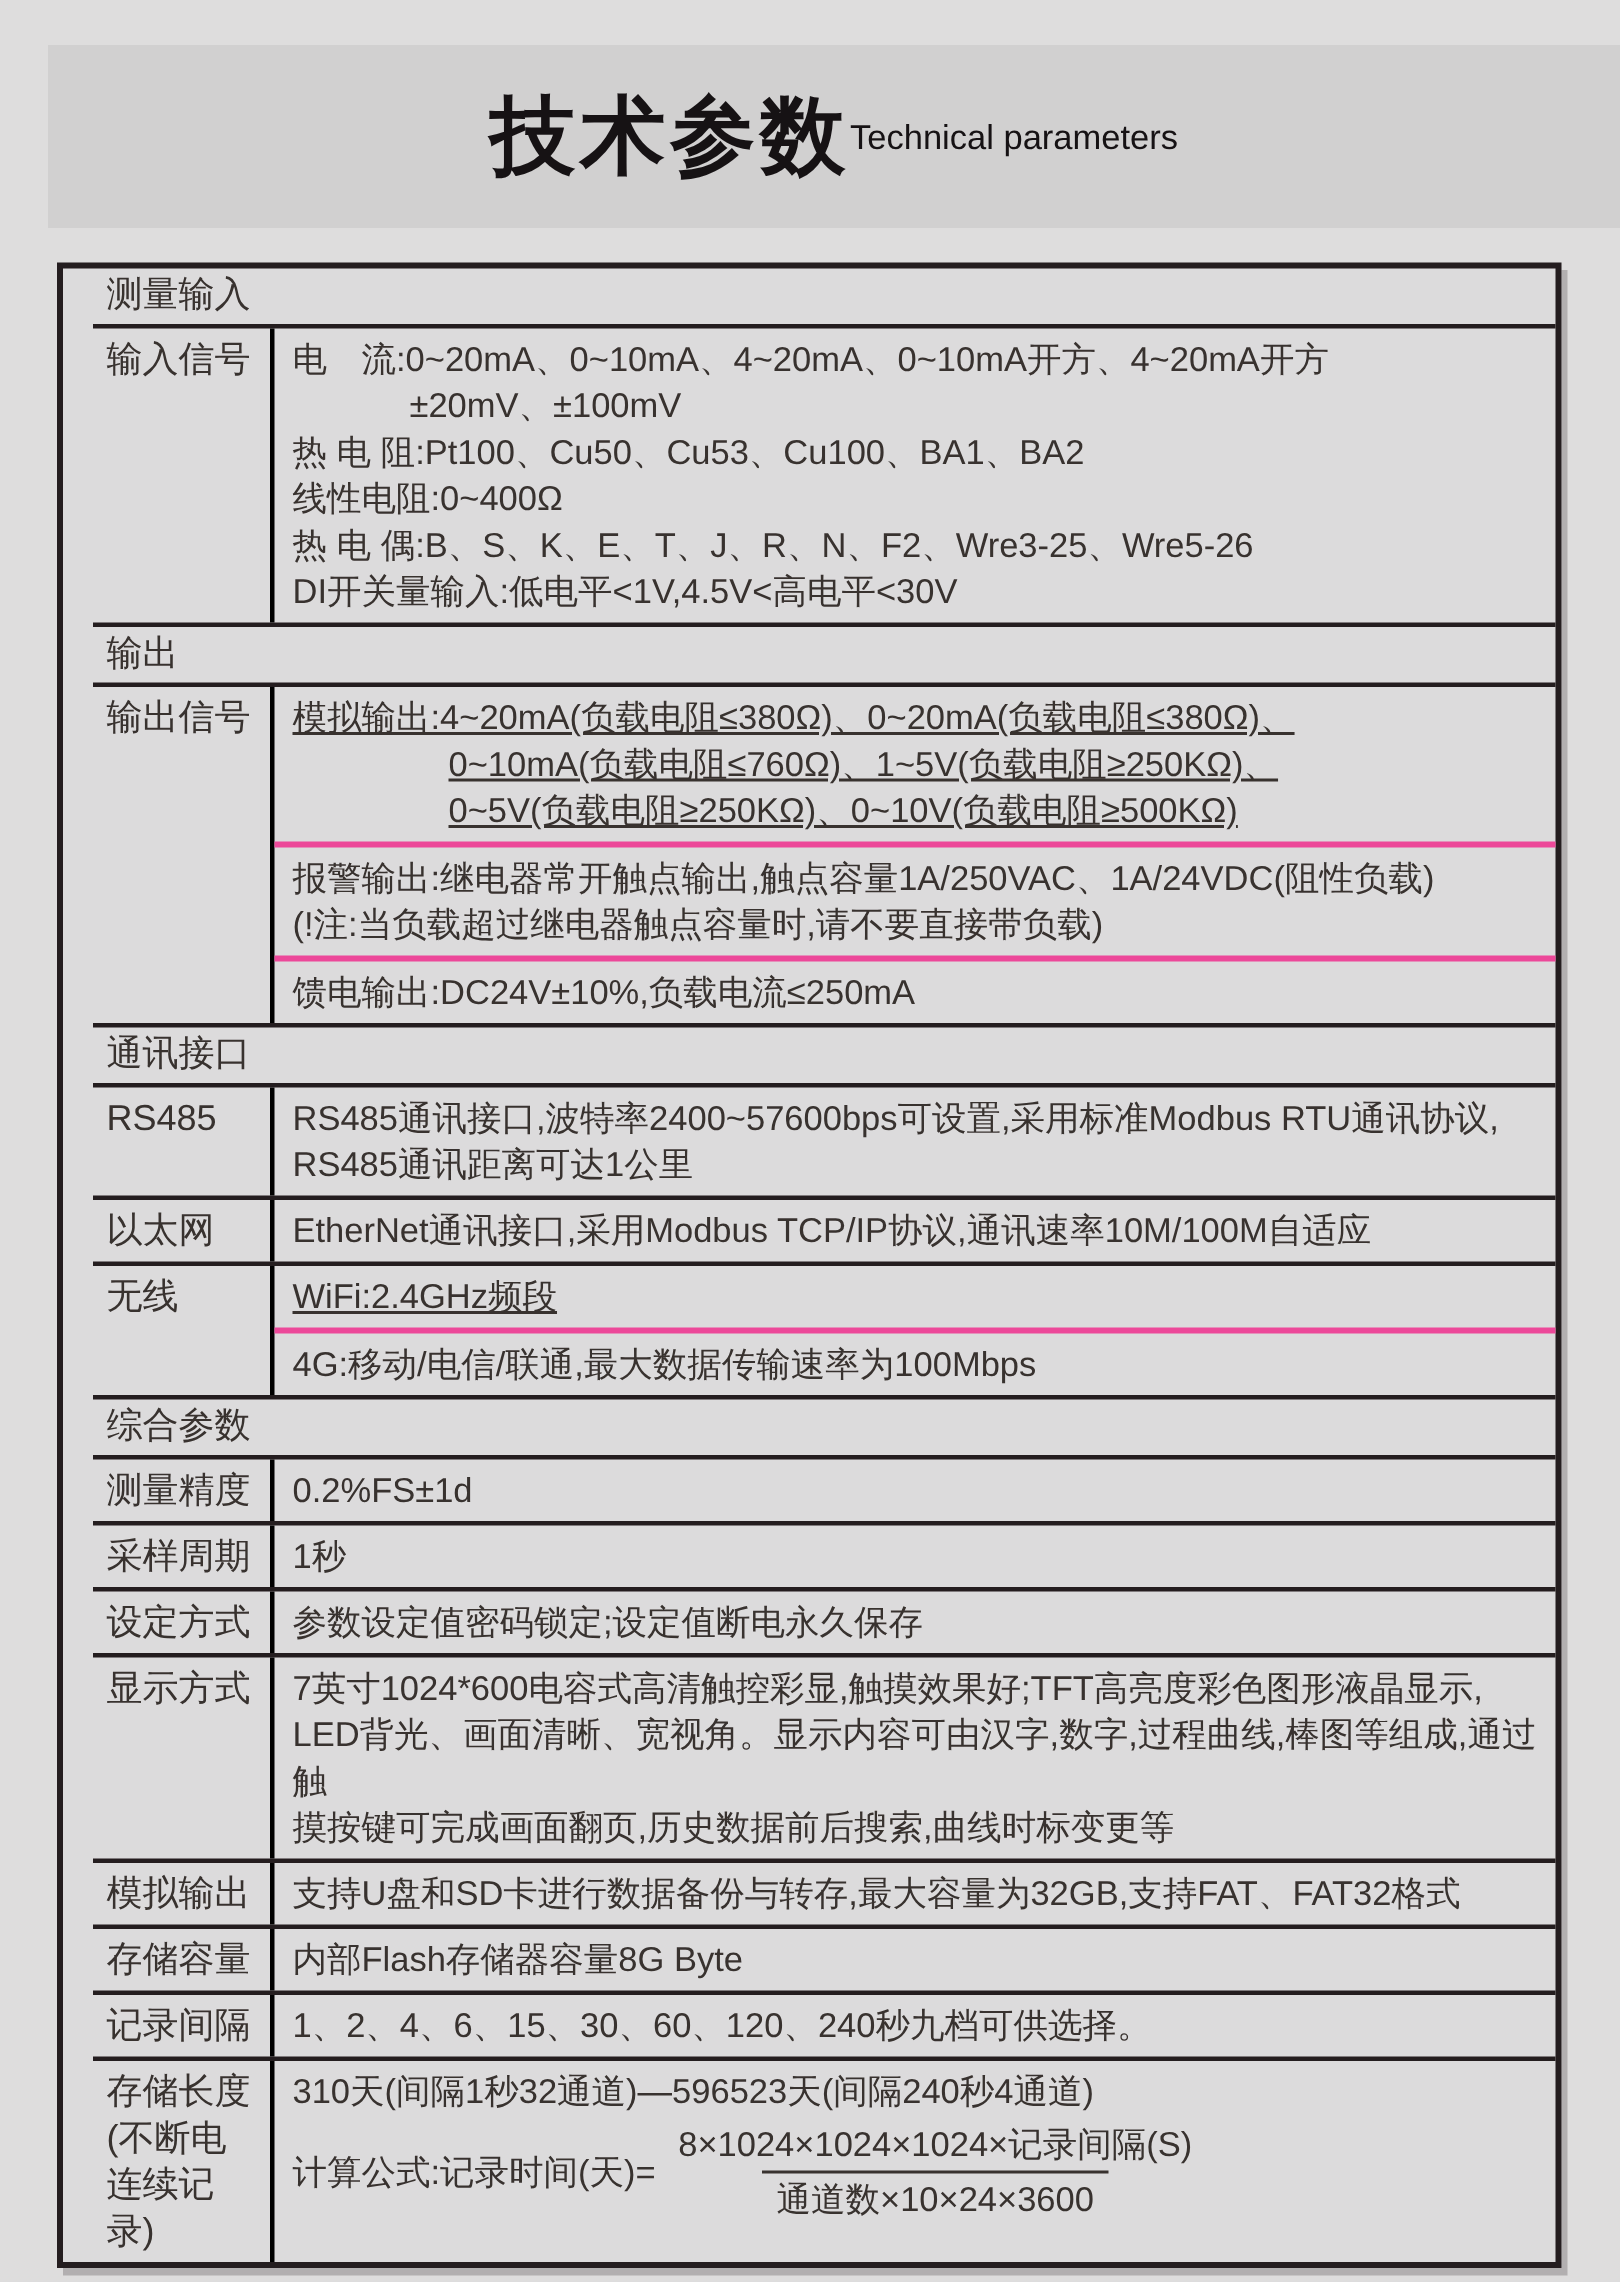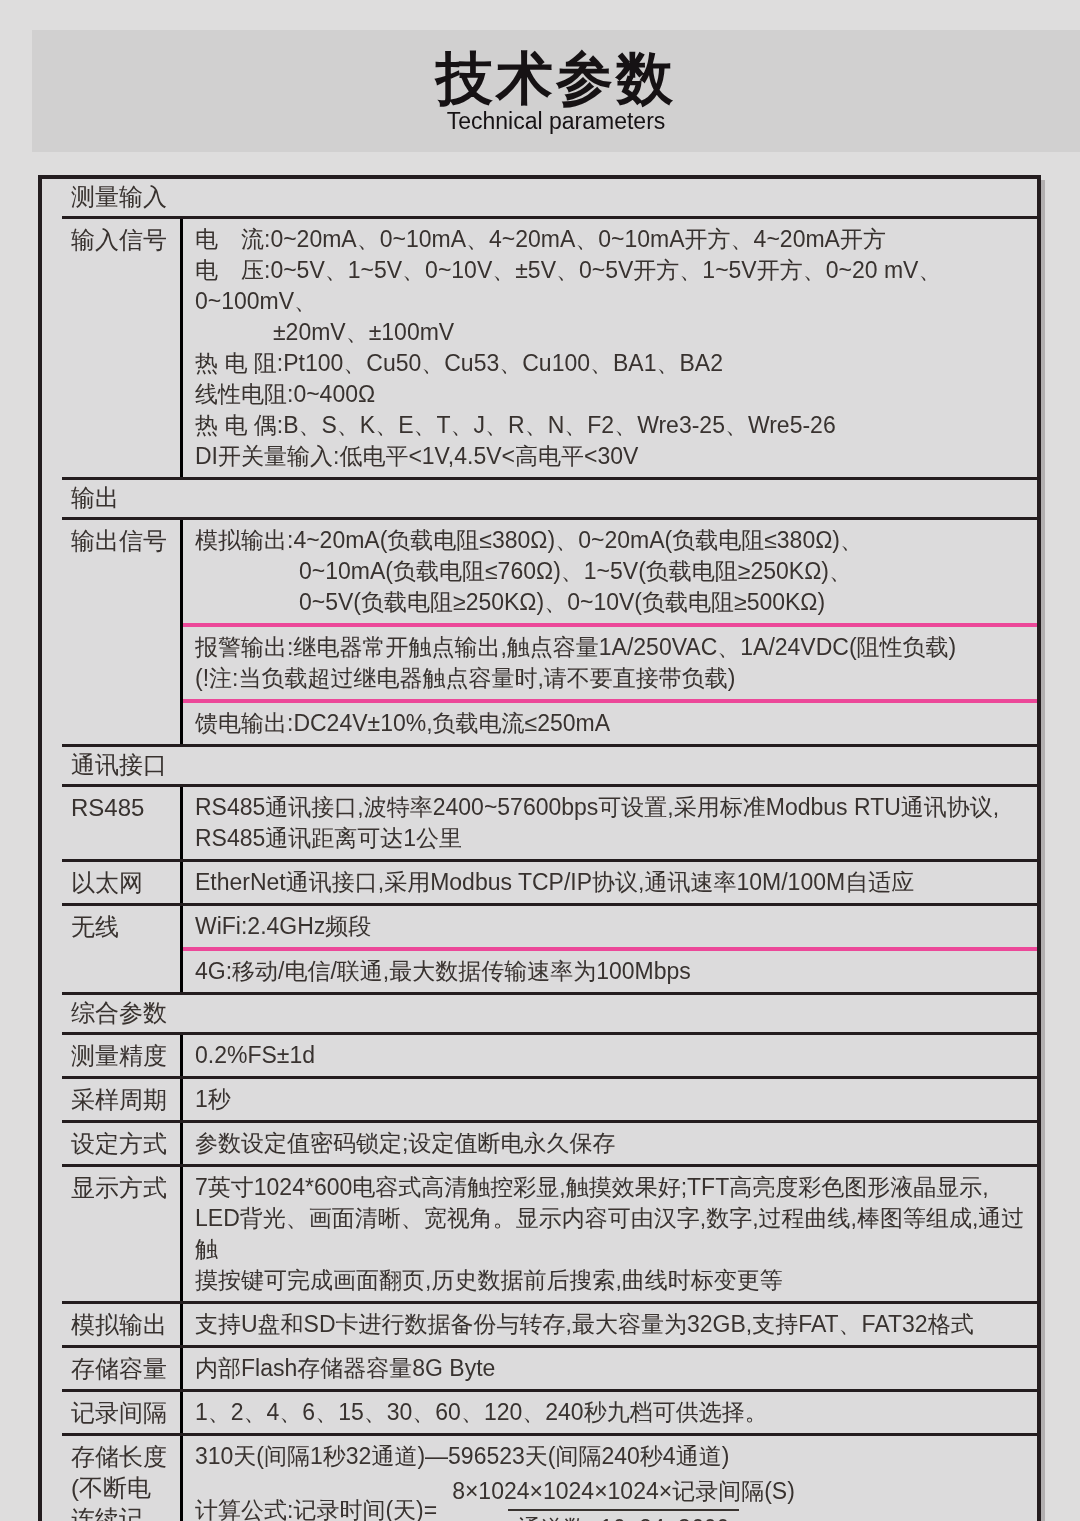--- a/index.html
+++ b/index.html
@@ -12,21 +12,21 @@
     color: #38322f;
   }
   .page { width: 1080px; min-height: 1521px; overflow: hidden; }
 
   
   .title-band {
     margin-top: 30px;
     height: 122px;
     background: #d1d0d0;
     display: flex;
-    flex-direction: column;
+    flex-direction: row;
     align-items: center;
     justify-content: center;
     margin-left: 32px;
   }
   .title-band h1 {
     margin: 0;
     font-size: 57px;
     line-height: 60px;
     font-weight: 900;
     color: #161214;
@@ -68,21 +68,21 @@
     font-size: 23px;
     line-height: 31px;
   }
   .content-stack { flex: 1; display: flex; flex-direction: column; }
   .subcell {
     padding: 5px 12px;
     border-top: 4px solid #ec4899;
     font-size: 23px;
     line-height: 31px;
   }
-  .subcell:first-child { border-top: none; }
+  .subcell:first-child { border-top: none; text-decoration: underline; }
 
   .line { min-height: 31px; }
   .indent-a { padding-left: 104px; }
   .indent-v { padding-left: 78px; }
 
   
   .formula-line { display: flex; align-items: center; padding: 4px 0; }
   .fraction {
     display: inline-flex;
     flex-direction: column;
@@ -106,21 +106,20 @@
   <div class="spec-table">
 
     <div class="t-row">
       <div class="section-label">测量输入</div>
     </div>
 
     <div class="t-row">
       <div class="cell label">输入信号</div>
       <div class="cell content">
         <div class="line">电　流:0~20mA、0~10mA、4~20mA、0~10mA开方、4~20mA开方</div>
-        <div class="line">电　压:0~5V、1~5V、0~10V、±5V、0~5V开方、1~5V开方、0~20 mV、0~100mV、</div>
         <div class="line indent-v">±20mV、±100mV</div>
         <div class="line">热 电 阻:Pt100、Cu50、Cu53、Cu100、BA1、BA2</div>
         <div class="line">线性电阻:0~400Ω</div>
         <div class="line">热 电 偶:B、S、K、E、T、J、R、N、F2、Wre3-25、Wre5-26</div>
         <div class="line">DI开关量输入:低电平&lt;1V,4.5V&lt;高电平&lt;30V</div>
       </div>
     </div>
 
     <div class="t-row">
       <div class="section-label">输出</div>

